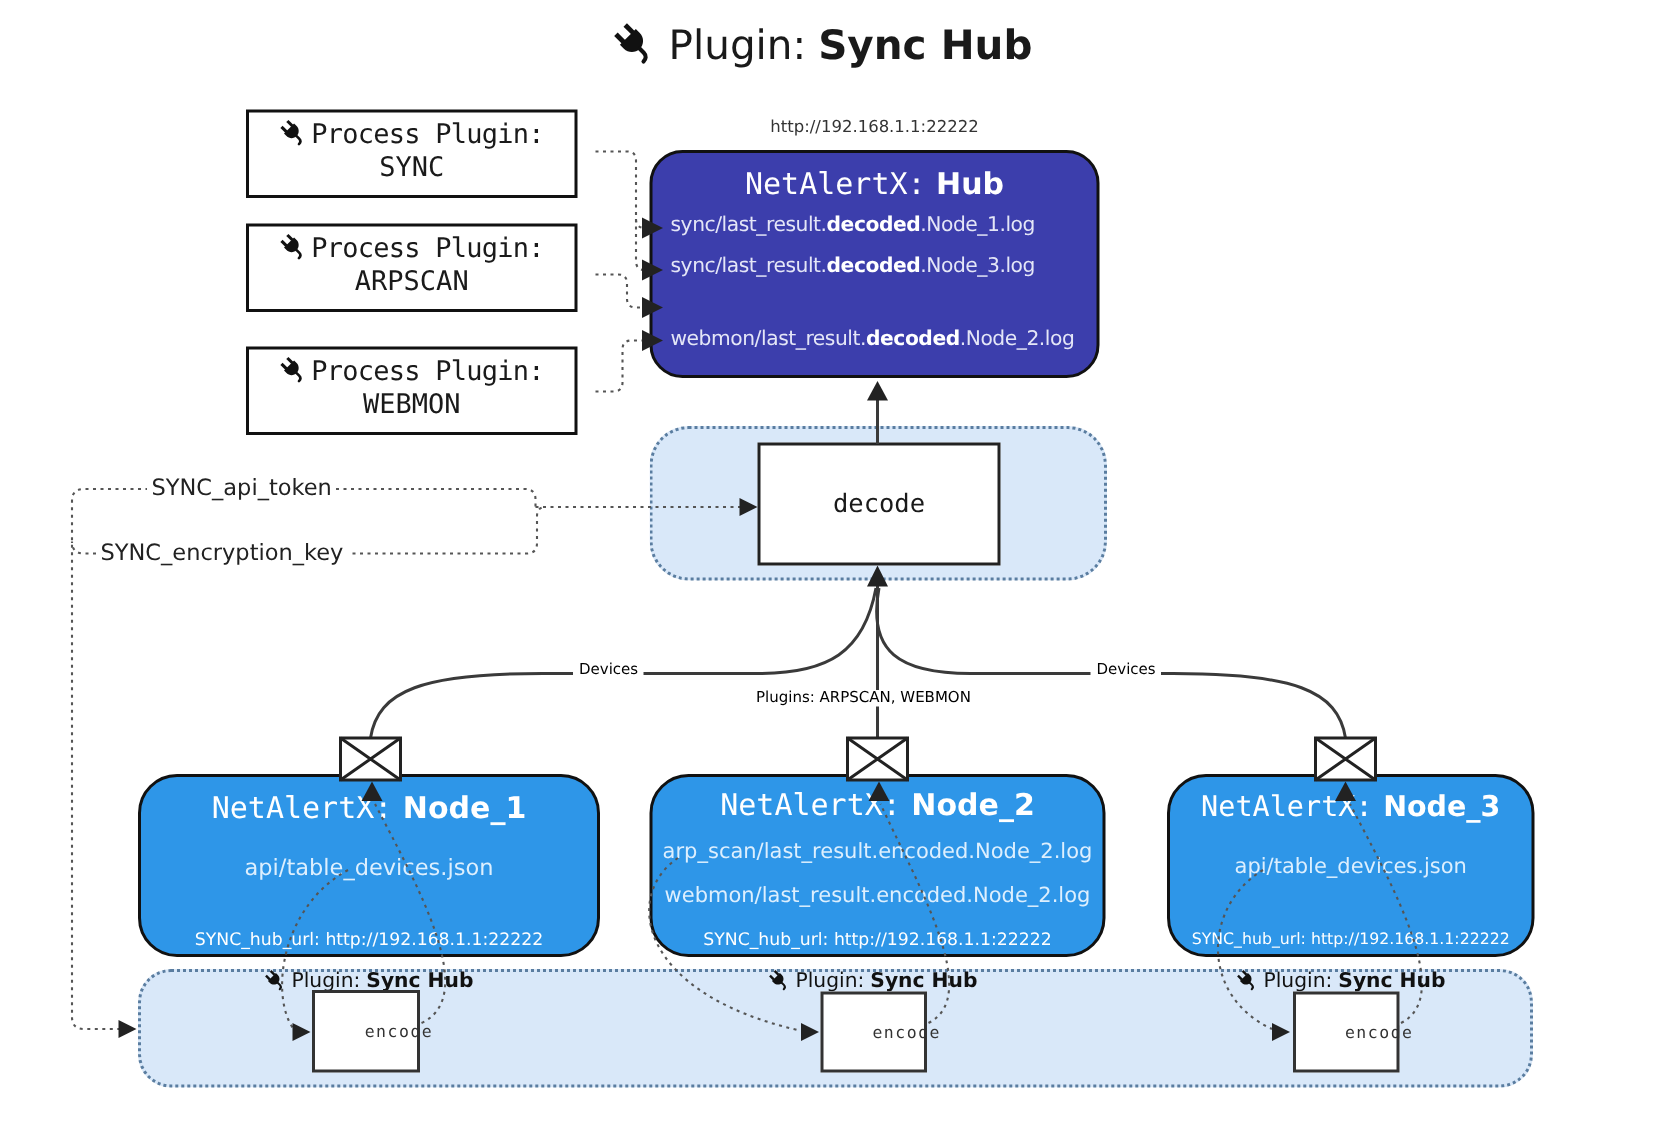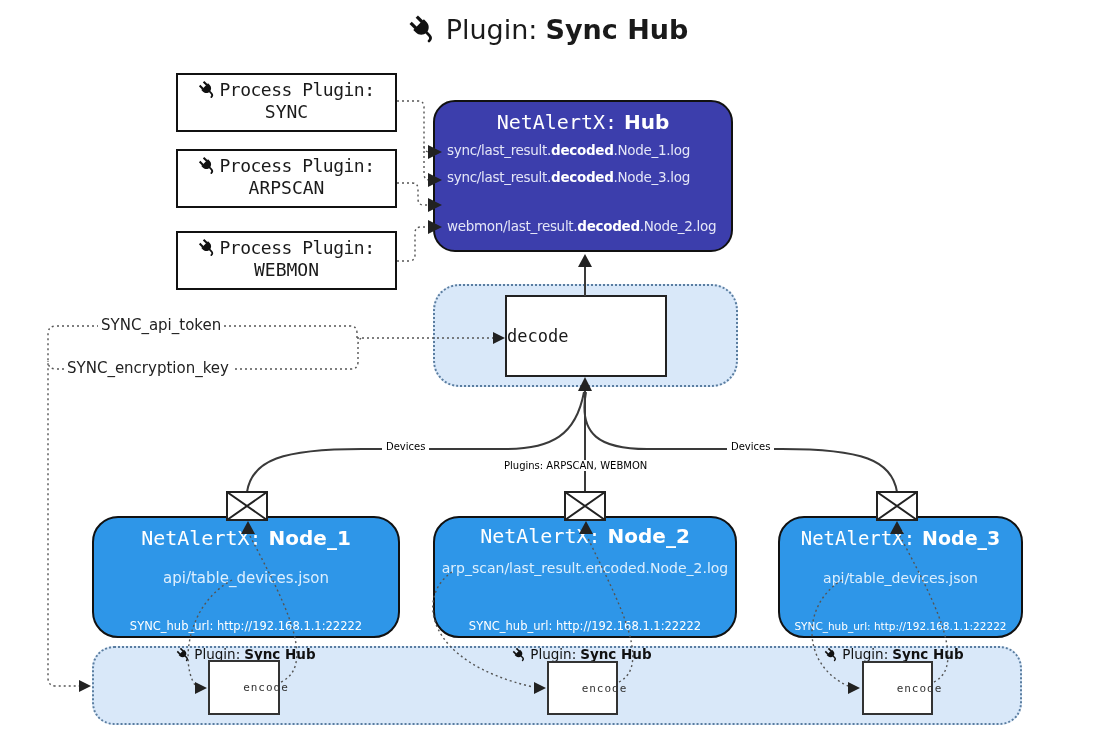--- a/index.html
+++ b/index.html
@@ -9,38 +9,38 @@
   html,body{margin:0;padding:0;background:#fff;}
   .canvas{position:relative;width:1096px;height:754px;background:#fff;overflow:hidden;
           font-family:"DejaVu Sans",sans-serif;color:var(--ink,#1a1a1a);}
   .mono{font-family:"DejaVu Sans Mono",monospace;}
   .abs{position:absolute;}
   
   .title{top:14px;left:0;width:100%;text-align:center;font-size:27px;color:#1a1a1a;}
   .title .bold{font-weight:bold;margin-left:8px;}
   .plug{display:inline-block;vertical-align:-5px;margin-right:8px;}
   
-  .pbox{left:176px;width:221px;height:59px;background:#fff;border:2px solid #111;
+  .pbox{left:164px;width:221px;height:59px;background:#fff;border:2px solid #111;
         box-sizing:border-box;text-align:center;padding-top:4px;}
   .pbox .l1{font-size:18px;letter-spacing:-0.5px;}
   .pbox .l1 .plug{vertical-align:-3px;margin-right:2px;}
   .pbox .l2{font-size:18px;margin-top:1px;}
   
   .hub{left:433px;top:100px;width:300px;height:152px;background:var(--hub,#3c3eac);
        border:2px solid #111;border-radius:22px;box-sizing:border-box;}
   .hub-title{top:110px;left:433px;width:300px;text-align:center;color:#fff;font-size:20px;}
   .hub-title .name,.node-title .name{font-weight:bold;font-family:"DejaVu Sans",sans-serif;margin-left:7px;}
   .hub-line{left:447px;width:290px;height:18px;color:#e4e6f7;font-size:13.5px;letter-spacing:-0.3px;white-space:nowrap;}
   .hub-line b{color:#fff;}
   .hub-url{left:433px;top:78px;width:300px;text-align:center;font-size:11px;color:#333;}
   
   .decode-band{left:433px;top:284px;width:305px;height:103px;border-radius:26px;
         background:var(--band,#d9e8f9);border:2px dotted var(--bandBorder,#5a7da0);box-sizing:border-box;}
   .decode-box{left:505px;top:295px;width:162px;height:82px;background:#fff;border:2.5px solid #222;
-        box-sizing:border-box;display:flex;align-items:center;justify-content:flex-start;font-size:17px;}
+        box-sizing:border-box;display:flex;align-items:center;justify-content:center;font-size:17px;}
   
   .edge-label{background:#fff;padding:0 4px;font-size:10px;color:#000000;white-space:nowrap;z-index:6;}
   .key-label{background:#fff;padding:0 3px;font-size:15px;color:#222;white-space:nowrap;z-index:6;}
   
   .node{background:var(--node,#2e96e8);border:2.5px solid #111;border-radius:26px;
         box-sizing:border-box;top:516px;height:122px;}
   .node-title{text-align:center;color:#fff;font-size:20px;z-index:2;}
   .node-line{text-align:center;color:#ddeffe;font-size:14px;white-space:nowrap;z-index:2;}
   .node-url{text-align:center;color:#fff;font-size:11.5px;white-space:nowrap;z-index:2;}
   
@@ -90,20 +90,21 @@
         </svg><span>Process Plugin:</span></div>
     <div class="l2 mono">ARPSCAN</div>
   </div>
   <div class="abs pbox" style="top:231px">
     <div class="l1 mono"><svg class="plug" width="19" height="19" viewBox="0 0 24 24">
           <use href="#plug-glyph"></use>
         </svg><span>Process Plugin:</span></div>
     <div class="l2 mono">WEBMON</div>
   </div>
 
+  <div class="abs hub-url">http://192.168.1.1:22222</div>
   <div class="abs hub"></div>
   <div class="abs hub-title">
     <span class="mono">NetAlertX:</span><span class="name">Hub</span>
   </div>
   <div class="abs hub-line" style="top:142px"><span>sync/last_result.</span><b>decoded</b><span>.Node_1.log</span></div>
   <div class="abs hub-line" style="top:169px"><span>sync/last_result.</span><b>decoded</b><span>.Node_3.log</span></div>
   <div class="abs hub-line" style="top:218px"><span>webmon/last_result.</span><b>decoded</b><span>.Node_2.log</span></div>
 
   <div class="abs decode-band"></div>
   <div class="abs decode-box mono">
@@ -115,20 +116,21 @@
     <span class="mono">NetAlertX:</span><span class="name">Node_1</span>
   </div>
   <div class="abs node-line" style="left:92px;top:569px;width:308px;font-size:15px">api/table_devices.json</div>
   <div class="abs node-url" style="left:92px;top:619px;width:308px">SYNC_hub_url: http://192.168.1.1:22222</div>
 
   <div class="abs node" style="left:433px;width:304px"></div>
   <div class="abs node-title" style="left:433px;top:524px;width:304px">
     <span class="mono">NetAlertX:</span><span class="name">Node_2</span>
   </div>
   <div class="abs node-line" style="left:433px;top:560px;width:304px">arp_scan/last_result.encoded.Node_2.log</div>
+  <div class="abs node-line" style="left:433px;top:589px;width:304px">webmon/last_result.encoded.Node_2.log</div>
   <div class="abs node-url" style="left:433px;top:619px;width:304px">SYNC_hub_url: http://192.168.1.1:22222</div>
 
   <div class="abs node" style="left:778px;width:245px"></div>
   <div class="abs node-title" style="left:778px;top:527px;width:245px;font-size:19px">
     <span class="mono">NetAlertX:</span><span class="name">Node_3</span>
   </div>
   <div class="abs node-line" style="left:778px;top:570px;width:245px;font-size:14px">api/table_devices.json</div>
   <div class="abs node-url" style="left:778px;top:620px;width:245px;font-size:10.5px">SYNC_hub_url: http://192.168.1.1:22222</div>
 
   <div class="abs bottom-band"></div>

